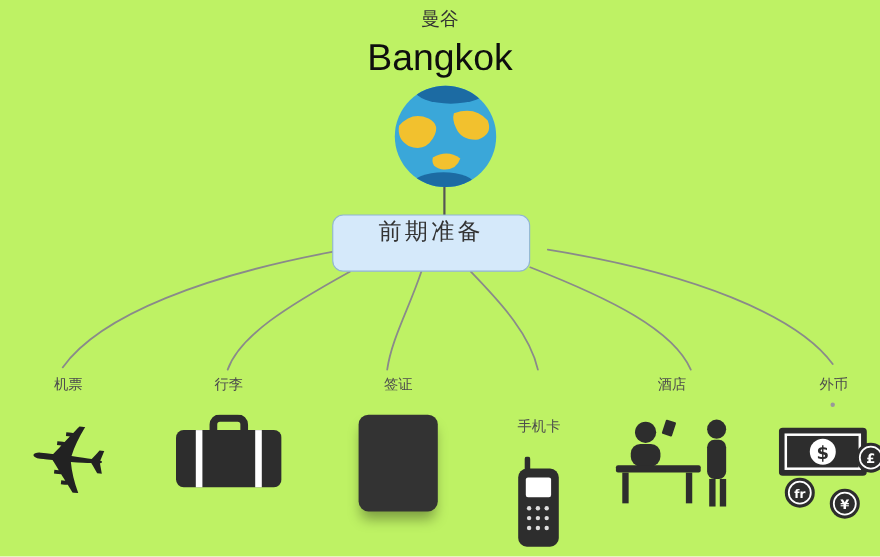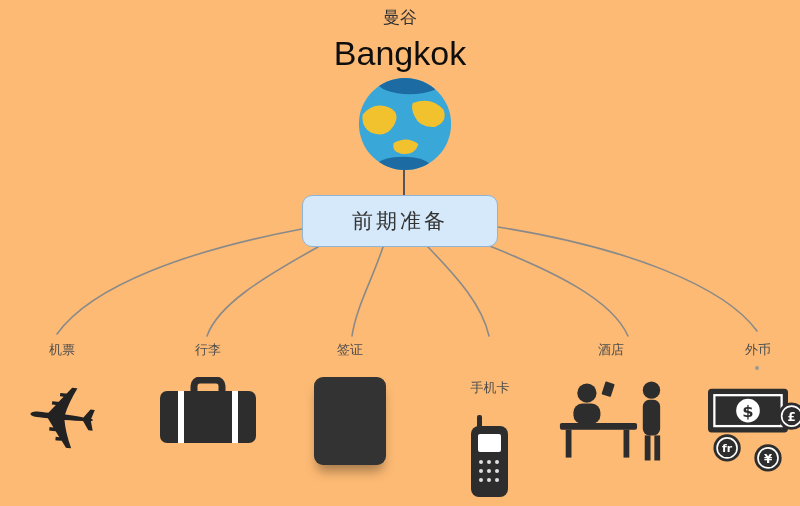--- a/index.html
+++ b/index.html
@@ -1,57 +1,57 @@
 <!DOCTYPE html>
 <html><head>
 <meta charset="utf-8">
 <style>
   html,body { margin:0; padding:0; background:#fff; }
   .canvas {
     position:relative; width:800px; height:506px; overflow:hidden;
-    background:#fdba74;
+    background:#bef264;
     font-family:"DejaVu Sans","Liberation Sans",sans-serif;
   }
   svg.connectors { position:absolute; left:0; top:0; }
 
   
   .header { position:absolute; top:6px; left:0; width:100%; text-align:center; }
   .city-cn { font-size:17px; color:#333; }
   .city-en { font-size:34px; color:#0e0e0e; font-weight:500; margin-top:5px;
              font-family:"Liberation Sans","DejaVu Sans",sans-serif; }
 
   
   .globe { position:absolute; left:357px; top:76px; width:96px; height:96px; }
 
   
   .root-node {
-    position:absolute; left:302px; top:195px; width:196px; height:52px;
+    position:absolute; left:302px; top:195px; width:180px; height:52px;
     background:#d5e9fa; border:1px solid #90b4d4; border-radius:10px;
-    display:flex; align-items:center; justify-content:center;
+    display:flex; align-items:flex-start; justify-content:center;
     box-sizing:border-box;
   }
   .root-node span { font-size:21px; color:#333; letter-spacing:3px; }
 
   
   .branch { position:absolute; top:341px; width:150px; text-align:center; }
   .branch-label { font-size:13px; color:#4d4d4d; }
   .branch-icon { margin-top:18px; display:flex; justify-content:center; align-items:flex-start; }
 
   .plane-glyph {
     display:inline-block; font-size:88px; line-height:0.95; color:#222;
     transform:scaleX(-1) rotate(-6deg);
   }
   .passport {
     width:72px; height:88px; background:#333; border-radius:9px;
     box-shadow:0 9px 12px -3px rgba(0,0,0,.35);
   }
 
   .b-ticket   { left:-13px; }
   .b-luggage  { left:133px;font-family:Liberation Mono, monospace; }
-  .b-visa     { left:275px; }
+  .b-visa     { left:287px; }
   .b-sim      { left:415px;margin-top:38px; }
   .b-hotel    { left:536px; }
   .b-currency { left:683px; }
 </style>
 </head>
 <body>
 
 <div class="canvas">
 
   <svg class="connectors" width="800" height="506" viewBox="0 0 800 506">

